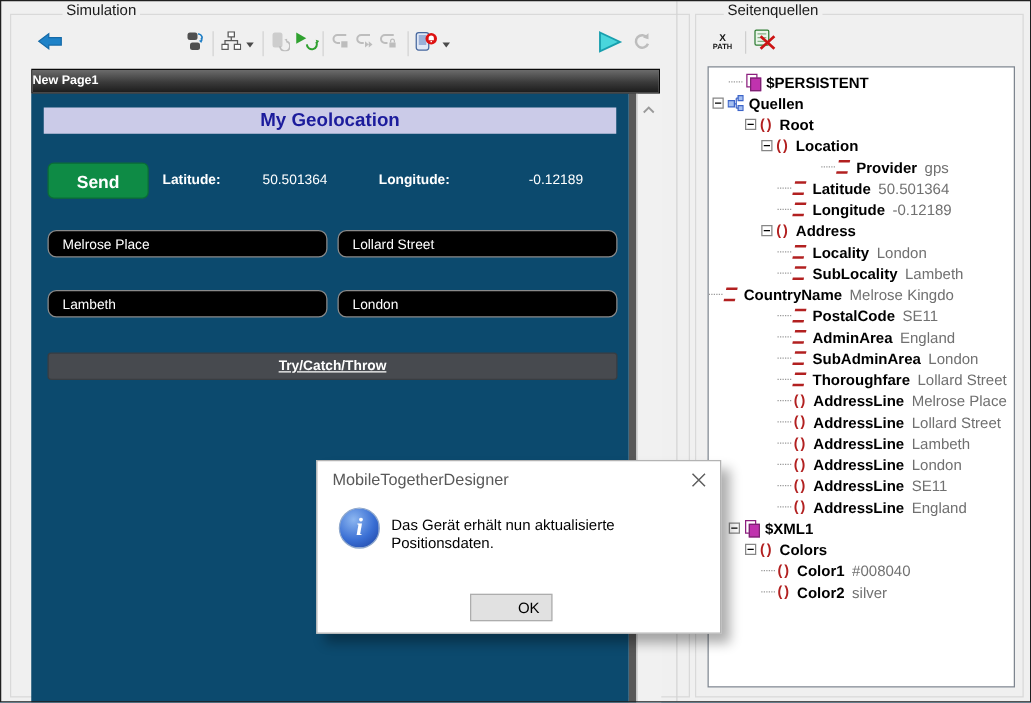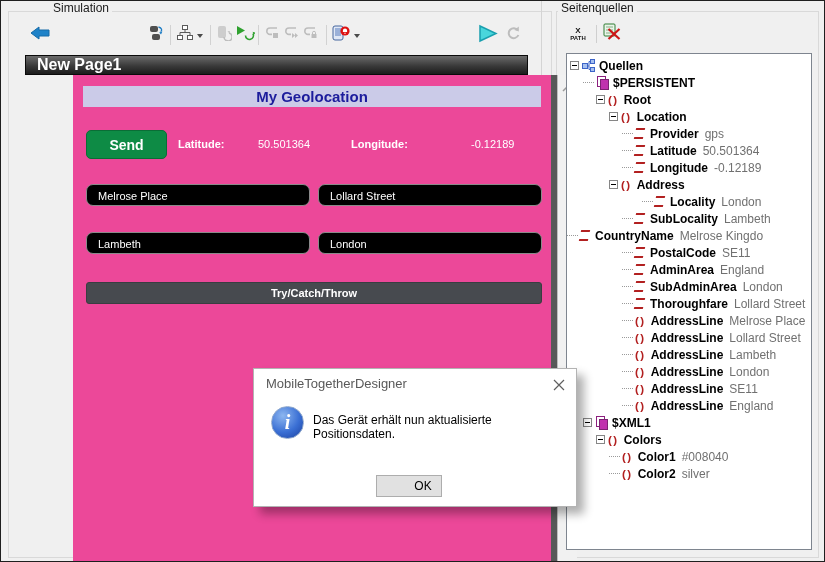--- a/index.html
+++ b/index.html
@@ -12,39 +12,39 @@
   
   .sim-toolbar{position:absolute;left:0;top:22px;width:556px;height:26px;z-index:2;}
   .tbi{position:absolute;top:3px;display:inline-block;}
   .tbsep{position:absolute;top:3px;width:1px;height:20px;background:#d2d2d2;}
   .caret{position:absolute;top:12px;width:0;height:0;border-left:3px solid transparent;
          border-right:3px solid transparent;border-top:4px solid #4a4a4a;}
 
   
   .phone{position:absolute;left:25px;top:55px;width:503px;height:507px;z-index:4;}
   .phone-titlebar{height:18px;background:linear-gradient(180deg,#6b6b6b 0%,#3a3a3a 55%,#1c1c1c 100%);
-                  border:1px solid #0a0a0a;color:#fff;font-size:16px;font-weight:bold;
-                  line-height:18px;padding-left:11px;}
+                  border:1px solid #0a0a0a;color:#fff;font-size:10px;font-weight:bold;
+                  line-height:18px;}
   .phone-body{display:flex;height:487px;}
-  .phone-screen{position:relative;width:478px;background:#ec4899;flex:none;margin-left:48px;}
+  .phone-screen{position:relative;width:478px;background:#0c4a6e;flex:none;}
   .phone-strip{width:6px;background:#585858;flex:none;}
   .phone-scrollbar{width:19px;background:#f1f1f1;border-left:1px solid #bdbdbd;flex:none;position:relative;}
   .scroll-up{position:absolute;top:4px;left:3px;}
   .geo-header{position:absolute;left:10px;top:11px;width:458px;height:21px;background:#cbcbe8;
               color:#1c1c9c;font-size:15px;font-weight:bold;text-align:center;line-height:21px;}
   .send-btn{position:absolute;left:13px;top:55px;width:81px;height:29px;background:#0e8b45;
             border:1px solid #0a6e36;border-radius:5px;color:#fff;font-size:14px;font-weight:bold;
             font-family:"Liberation Sans",sans-serif;}
   .geo-lab{position:absolute;top:63px;color:#fff;font-size:11px;font-weight:bold;}
   .geo-val{position:absolute;top:63px;color:#fff;font-size:11px;}
   .pfield{position:absolute;height:22px;background:#000;border:1px solid #8a8a8a;border-radius:7px;
           color:#fff;font-size:11px;line-height:22px;padding-left:11px;box-sizing:border-box;}
   .try-btn{position:absolute;left:13px;top:207px;width:456px;height:22px;background:#474a4f;
            border:1px solid #3a3d41;border-radius:3px;color:#fff;font-size:11px;font-weight:bold;
-           font-family:"Liberation Sans",sans-serif;}
+           font-family:"Liberation Sans",sans-serif;text-decoration:underline;}
 
   
   .dialog{position:absolute;left:253px;top:368px;width:322px;height:137px;background:#fff;
           border:1px solid #b3b3b3;box-shadow:7px 7px 9px rgba(0,0,0,0.32);z-index:20;}
   .dlg-title{position:absolute;left:12px;top:7px;font-size:13px;color:#595959;}
   .dlg-close{position:absolute;right:11px;top:8px;width:12px;height:12px;}
   .info-icon{position:absolute;left:17px;top:37px;width:31px;height:31px;border-radius:50%;
              background:radial-gradient(circle at 35% 28%,#8cb6f0 0%,#3a6fd4 55%,#1b3f9e 100%);
              border:1px solid #8fa8cc;color:#fff;text-align:center;}
   .info-icon span{font-family:"Liberation Serif",serif;font-style:italic;font-weight:bold;
@@ -201,66 +201,66 @@
             <path d="M2 6 L6 2 L10 6" stroke="#9a9a9a" stroke-width="1.5" fill="none"></path>
           </svg>
       </span>
     </div>
   </div>
 </div>
 
 <div class="splitter"></div>
 
 <div class="group-border" style="left:556px;top:11px;width:261px;height:545px;"></div>
-<span class="group-label" style="left:558px;top:1px;">Seitenquellen</span>
+<span class="group-label" style="left:579px;top:1px;">Seitenquellen</span>
 
 <div class="src-toolbar">
   <span class="xpath-btn">
     <span class="xp-x">X</span>
     <span class="xp-path">PATH</span>
   </span>
   <span class="src-sep"></span>
   <span>
     <svg width="19" height="18">
         <rect x="1" y="1" width="11" height="12" rx="1" fill="#eaf5ea" stroke="#2e7d32"></rect>
         <path d="M3 4 h7 M3 7 h7 M3 10 h7" stroke="#86b286"></path>
         <path d="M5.5 6 L16.5 16 M16.5 6 L5.5 16" stroke="#cc1414" stroke-width="2.2"></path>
       </svg>
   </span>
 </div>
 
 <div class="tree" id="tree">
+    <div class="trow" style="padding-left: 16px;">
+      <span class="dotline"></span>
+      <span class="ticon ticon-page"></span>
+      <span class="tname">$PERSISTENT</span>
+    </div>
     <div class="trow" style="padding-left: 3px;">
       <span class="exp"></span>
       <span class="ticon ticon-sources">
         <svg width="13" height="13" viewBox="0 0 13 13">
           <rect x="0.5" y="4.5" width="5" height="5" fill="#a6c0f0" stroke="#3c64c8"></rect>
           <rect x="8.5" y="0.5" width="4" height="4" fill="#a6c0f0" stroke="#3c64c8"></rect>
           <rect x="8.5" y="8.5" width="4" height="4" fill="#a6c0f0" stroke="#3c64c8"></rect>
           <path d="M5.5 7 H7 M7 2.5 V10.5 M7 2.5 H8.5 M7 10.5 H8.5" stroke="#3c64c8" fill="none"></path>
         </svg>
       </span>
       <span class="tname">Quellen</span>
     </div>
-    <div class="trow" style="padding-left: 16px;">
-      <span class="dotline"></span>
-      <span class="ticon ticon-page"></span>
-      <span class="tname">$PERSISTENT</span>
-    </div>
     <div class="trow" style="padding-left: 29px;">
       <span class="exp"></span>
       <span class="ticon ticon-element">()</span>
       <span class="tname">Root</span>
     </div>
     <div class="trow" style="padding-left: 42px;">
       <span class="exp"></span>
       <span class="ticon ticon-element">()</span>
       <span class="tname">Location</span>
     </div>
-    <div class="trow" style="padding-left: 55px;">
+    <div class="trow" style="padding-left: 55px; margin-left: 35px;">
       <span class="dotline"></span>
       <span class="ticon ticon-attribute"></span>
       <span class="tname">Provider</span>
       <span class="tvalue">gps</span>
     </div>
     <div class="trow" style="padding-left: 55px;">
       <span class="dotline"></span>
       <span class="ticon ticon-attribute"></span>
       <span class="tname">Latitude</span>
       <span class="tvalue">50.501364</span>
@@ -269,21 +269,21 @@
       <span class="dotline"></span>
       <span class="ticon ticon-attribute"></span>
       <span class="tname">Longitude</span>
       <span class="tvalue">-0.12189</span>
     </div>
     <div class="trow" style="padding-left: 42px;">
       <span class="exp"></span>
       <span class="ticon ticon-element">()</span>
       <span class="tname">Address</span>
     </div>
-    <div class="trow" style="padding-left: 75px;">
+    <div class="trow" style="padding-left: 55px;">
       <span class="dotline"></span>
       <span class="ticon ticon-attribute"></span>
       <span class="tname">Locality</span>
       <span class="tvalue">London</span>
     </div>
     <div class="trow" style="padding-left: 55px;">
       <span class="dotline"></span>
       <span class="ticon ticon-attribute"></span>
       <span class="tname">SubLocality</span>
       <span class="tvalue">Lambeth</span>

